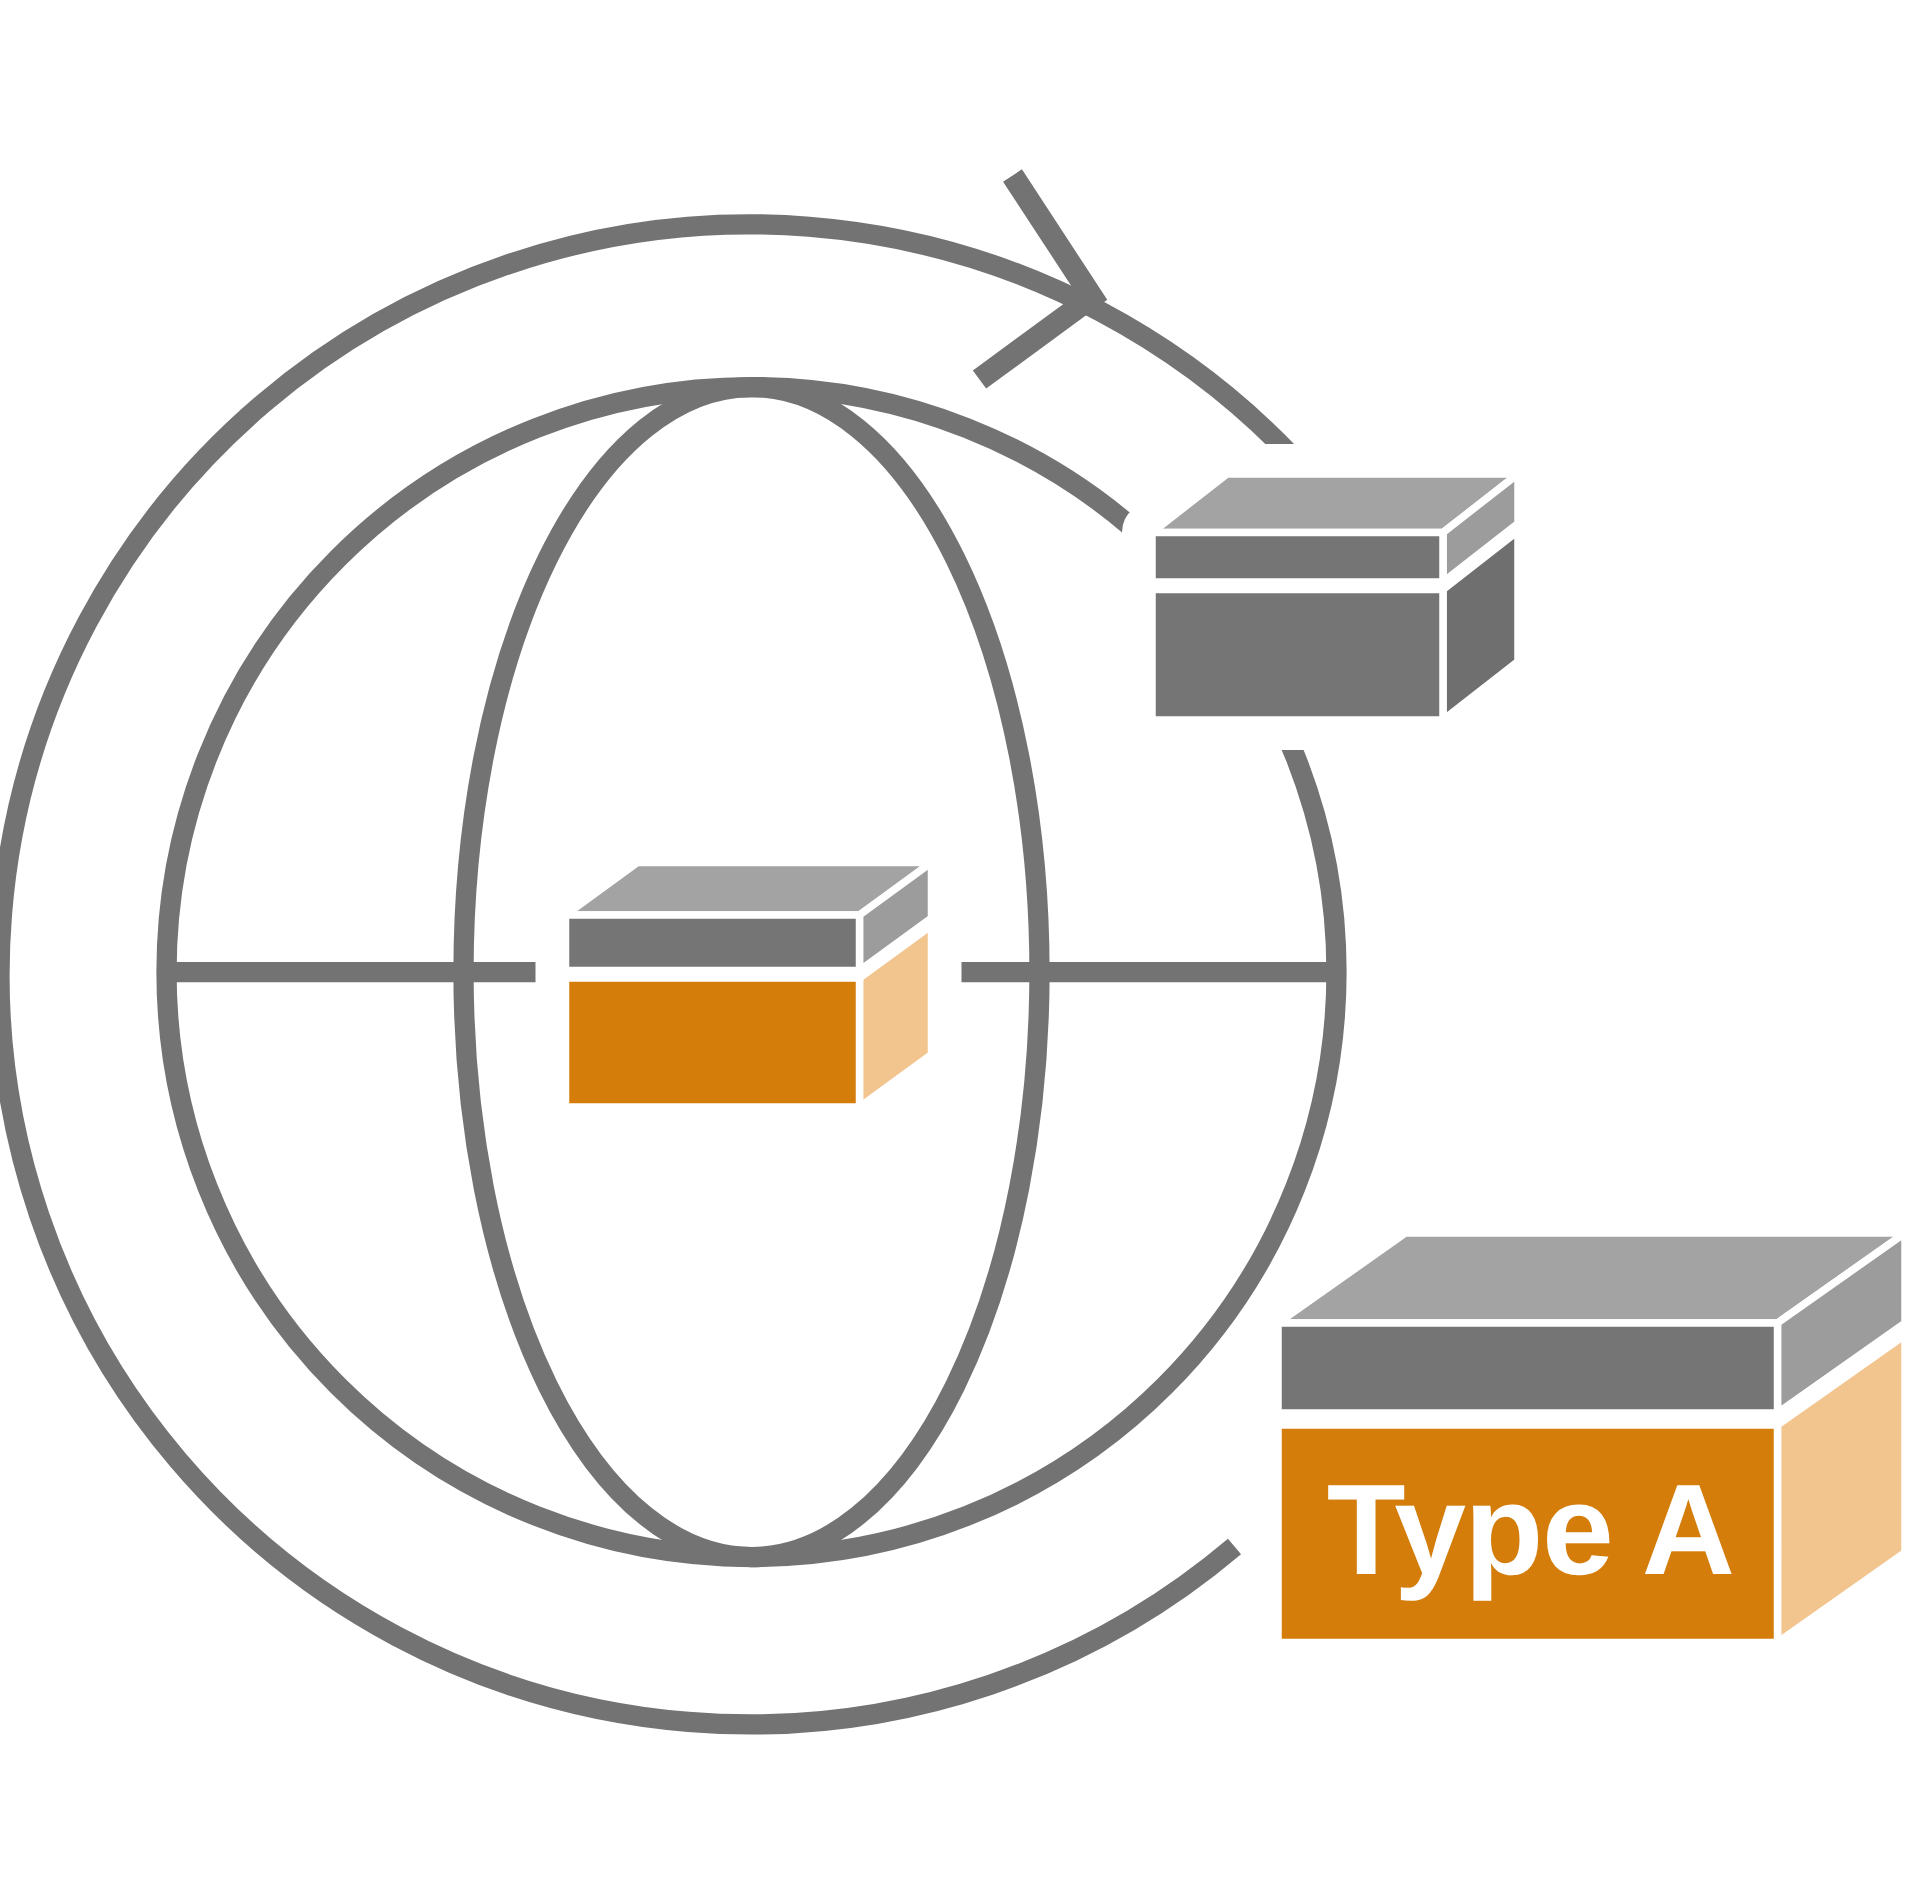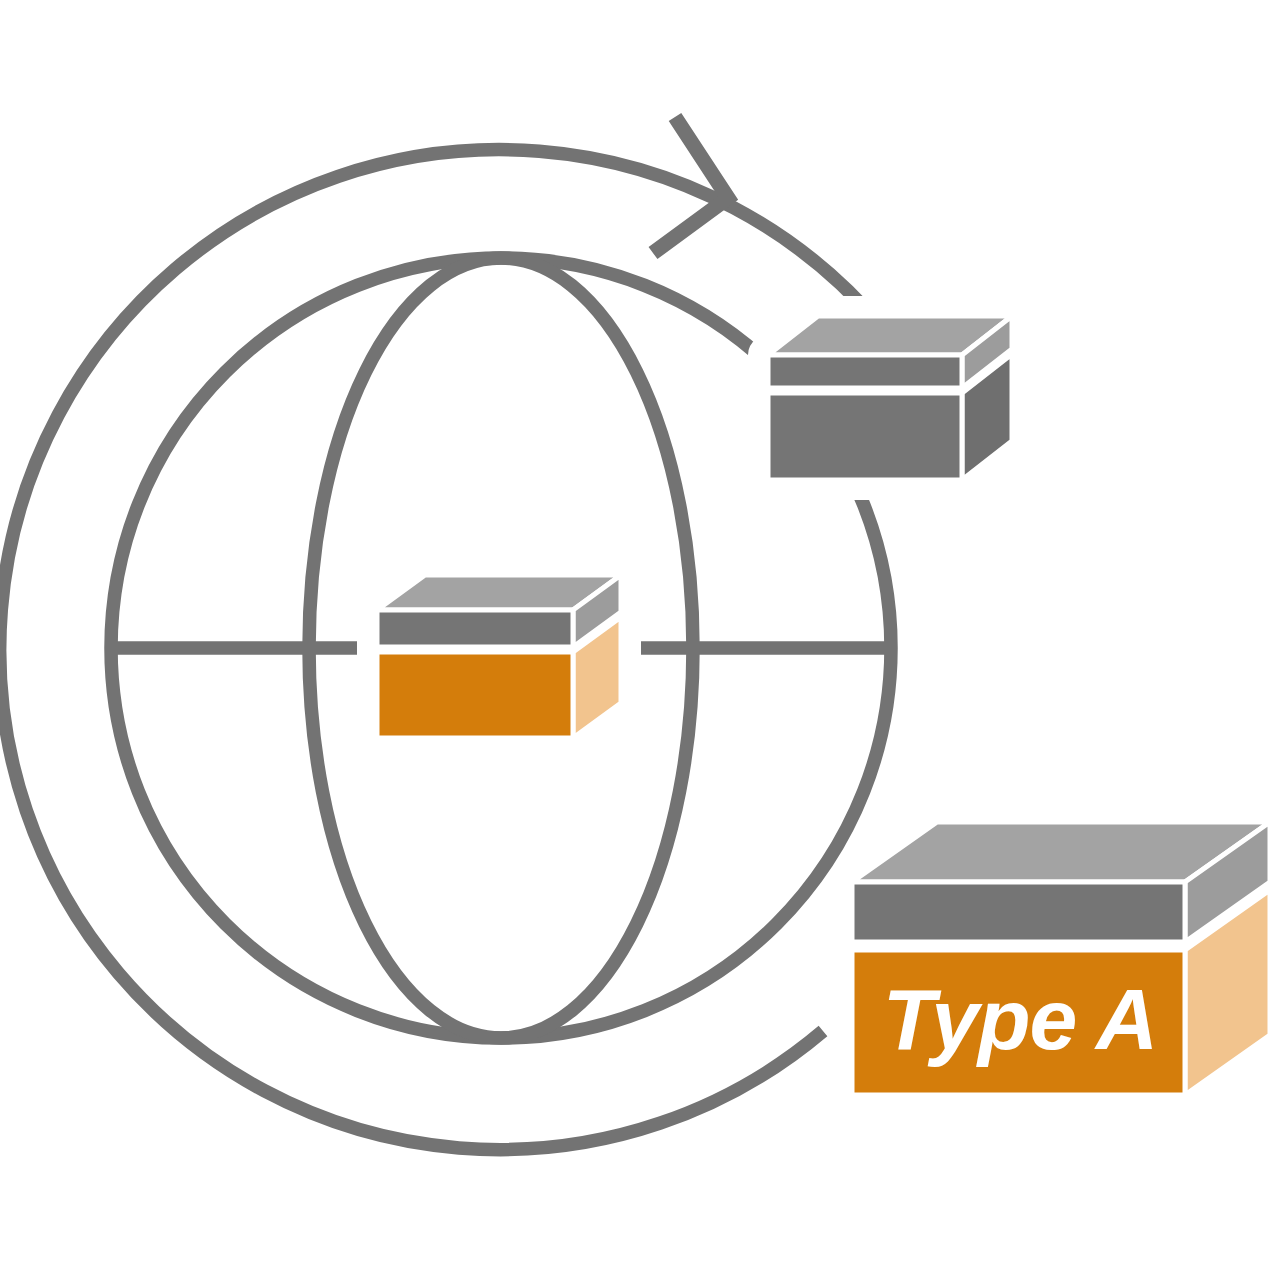--- a/index.html
+++ b/index.html
@@ -1,16 +1,16 @@
 <!DOCTYPE html>
 <html><head>
 <meta charset="utf-8">
 <style>
   html, body { margin: 0; padding: 0; background: #ffffff; }
-  .stage { width: 1271px; height: 1267px; position: relative; font-style: italic; }
+  .stage { width: 1271px; height: 1267px; position: relative; }
   svg { display: block; }
   .arc-line { fill: none; stroke-width: 13.5; stroke-linecap: butt; }
   .arrow-head-line { fill: none; stroke-width: 15; stroke-linejoin: miter; stroke-linecap: butt; }
   .halo { fill: #ffffff; stroke: #ffffff; stroke-width: 40; stroke-linejoin: round; }
   .face { stroke: #ffffff; stroke-width: 5; stroke-linejoin: round; }
   .box-label {
     font-family: "Liberation Sans", "DejaVu Sans", sans-serif;
     font-weight: bold;
     font-size: 86px;
     text-anchor: middle;

